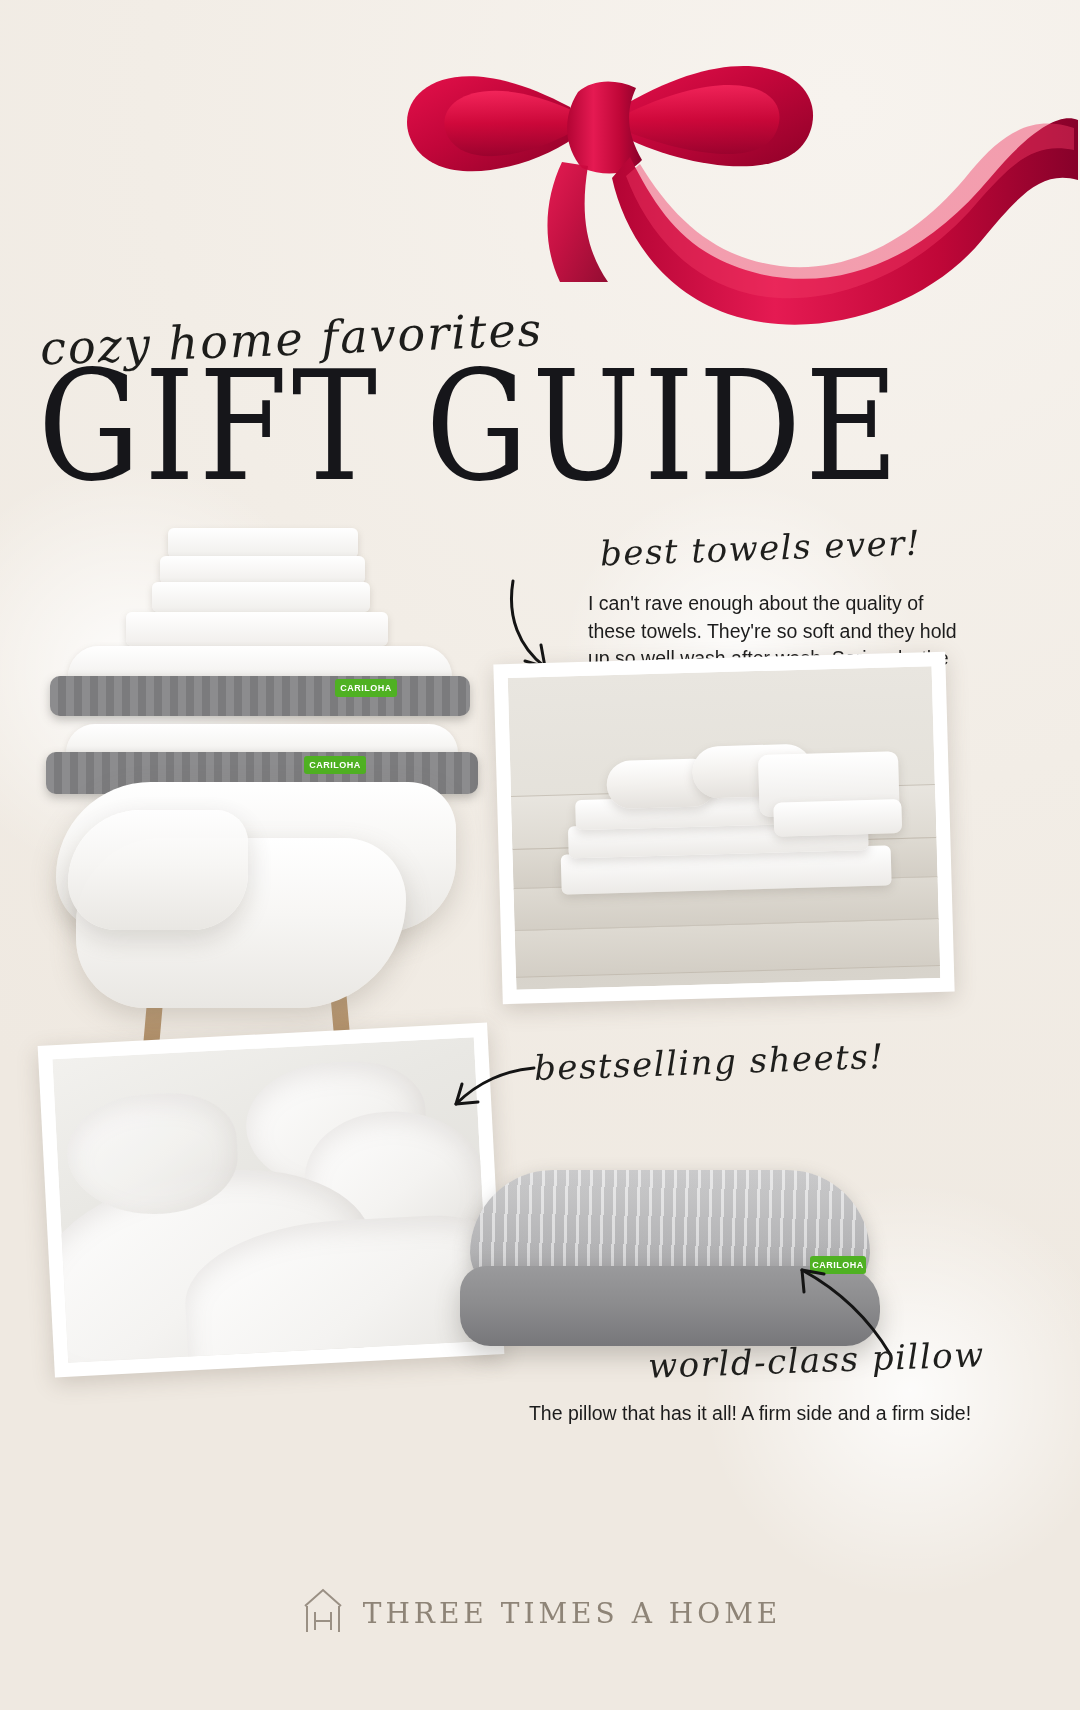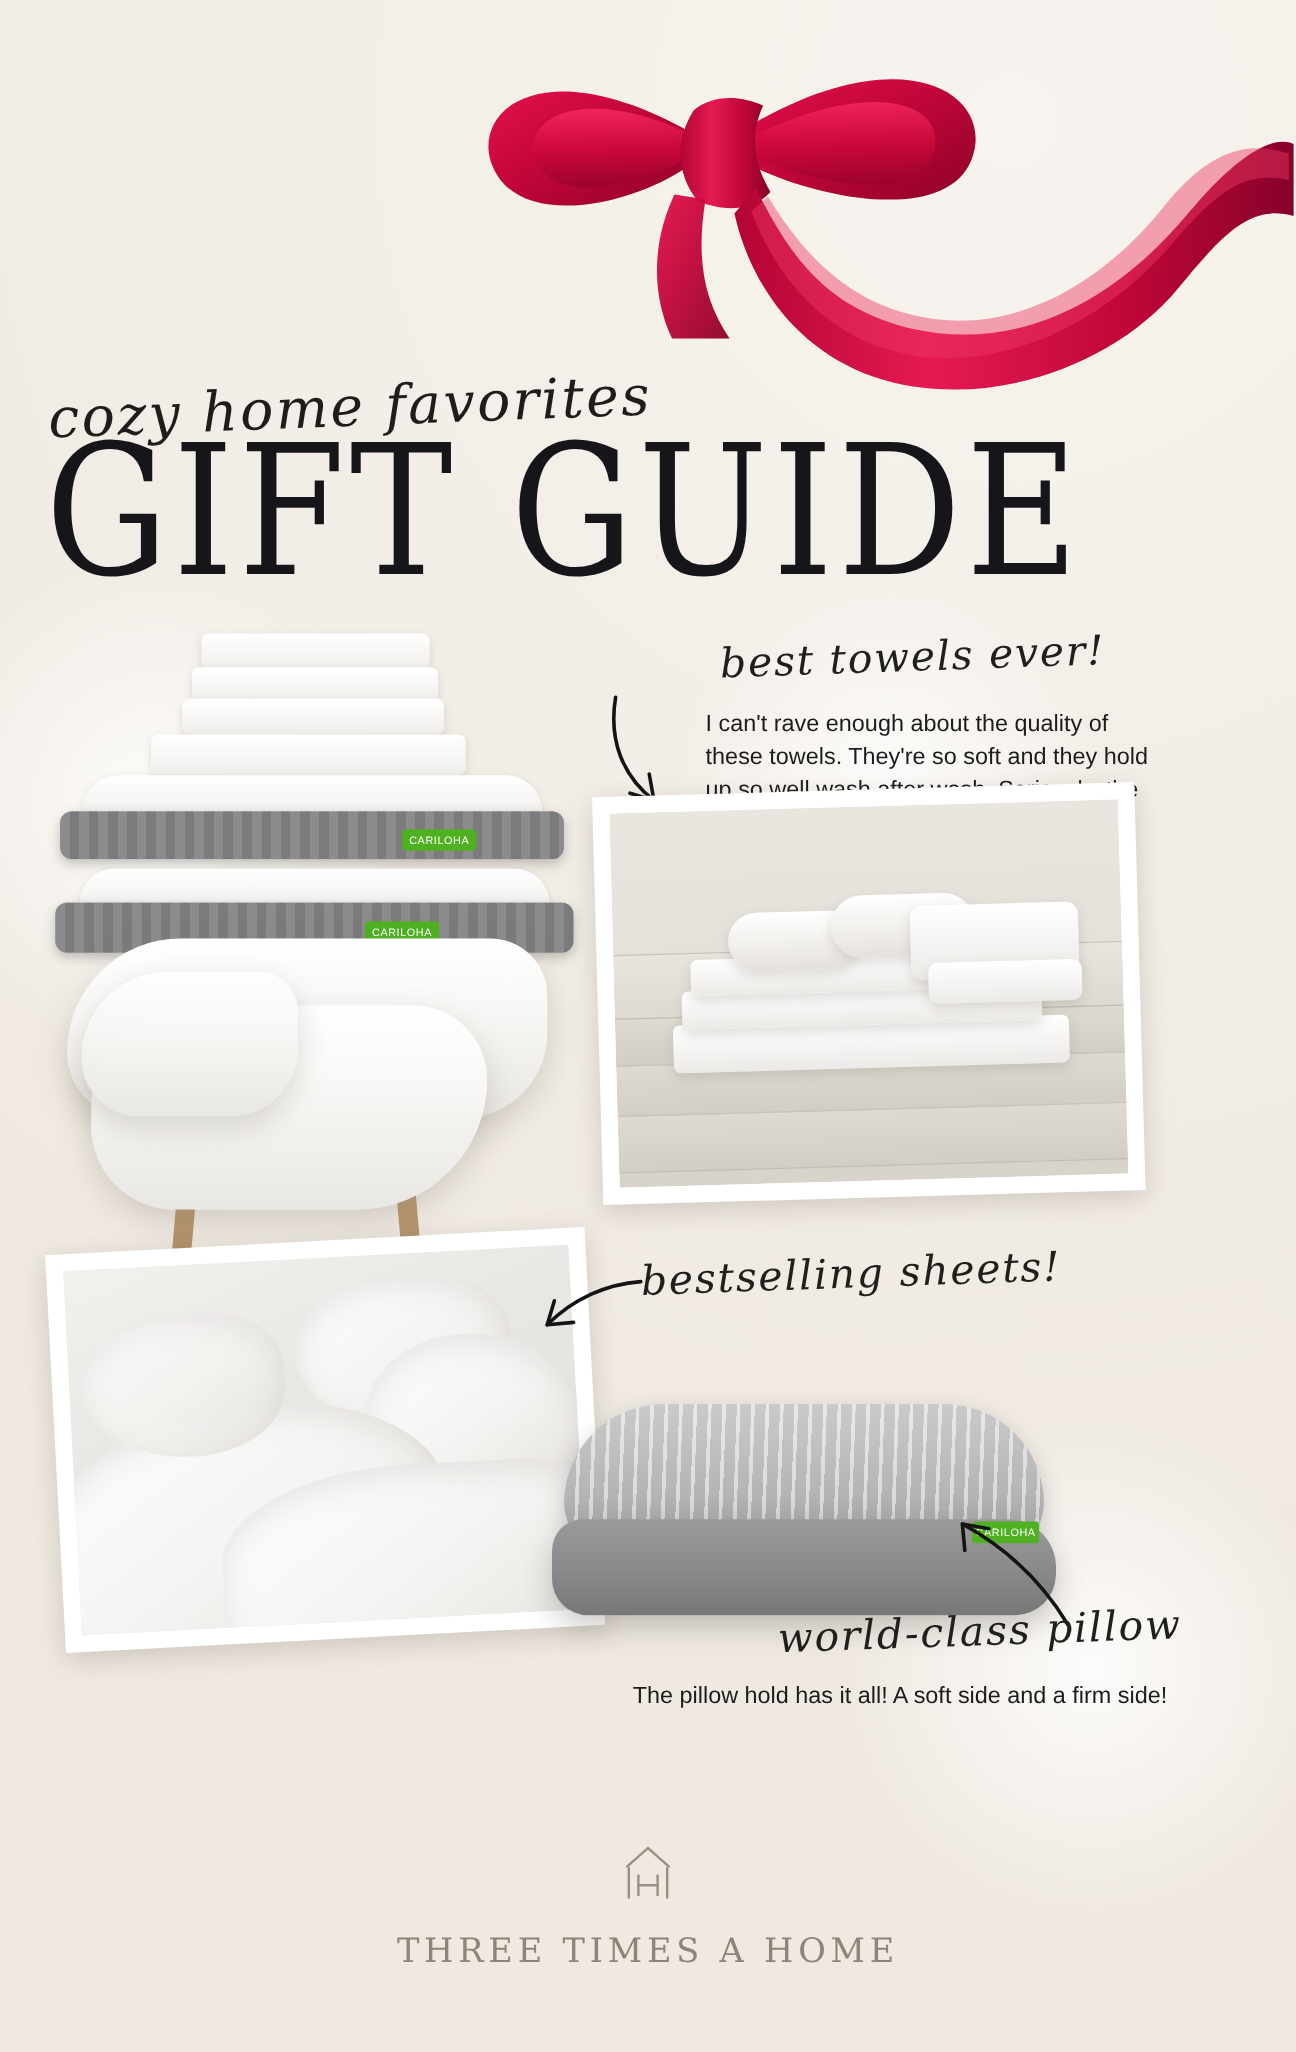--- a/index.html
+++ b/index.html
@@ -166,22 +166,21 @@
   .tag {
     position: absolute;
     background: #4fb122;
     border-radius: 3px;
     color: #fff;
     font-size: 9px;
     letter-spacing: 0.5px;
     font-family: "Liberation Sans", sans-serif;
     text-align: center;
     line-height: 18px;
-    font-weight: 400;
-    margin-top: 12px;
+    font-weight: 700;
   }
   .comforter {
     position: absolute;
     border-radius: 120px 60px 90px 70px;
     background: linear-gradient(180deg,#ffffff 0%, #f7f6f4 45%, #e9e7e3 100%);
     box-shadow: 0 10px 26px rgba(120,110,100,0.25);
   }
   .leg {
     position: absolute;
     background: linear-gradient(180deg,#c6a57d,#b08f69);
@@ -221,21 +220,20 @@
   
   .footer {
     position: absolute;
     left: 0;
     right: 0;
     bottom: 68px;
     display: flex;
     align-items: center;
     justify-content: center;
     gap: 16px;
-    flex-direction: column;
   }
   .footer-name {
     font-family: "DejaVu Serif", serif;
     font-size: 28px;
     letter-spacing: 4px;
     color: #8e8477;
   }
 </style>
 </head>
 <body>
@@ -371,21 +369,21 @@
   </div>
 
   <div class="arrow" style="left:776px; top:1258px; width:120px; height:110px;">
     <svg width="120" height="110" viewBox="0 0 120 110" xmlns="http://www.w3.org/2000/svg">
       <path d="M114 96 C 96 66, 70 36, 26 12" stroke="#141414" stroke-width="3" fill="none" stroke-linecap="round"></path>
       <path d="M26 12 L 48 16 M26 12 L 28 34" stroke="#141414" stroke-width="3" fill="none" stroke-linecap="round"></path>
     </svg>
   </div>
 
   <div class="script" style="left:648px; top:1340px; transform:rotate(-2deg);">world-class pillow</div>
-  <div class="body-text" style="left:520px; top:1400px; width:460px; text-align:center;">The pillow hold has it all! A soft side and a firm side!</div>
+  <div class="body-text" style="left:520px; top:1400px; width:460px; text-align:center;">The pillow that has it all! A firm side and a firm side!</div>
 
   <div class="footer">
     <span>
       <svg width="48" height="54" viewBox="0 0 48 54" xmlns="http://www.w3.org/2000/svg">
         <path d="M6 22 L24 6 L42 22" stroke="#9a9084" stroke-width="2" fill="none"></path>
         <path d="M8 22 L8 48 M40 22 L40 48" stroke="#9a9084" stroke-width="2" fill="none"></path>
         <path d="M16 28 L16 46 M32 28 L32 46 M16 37 L32 37" stroke="#9a9084" stroke-width="2" fill="none"></path>
       </svg>
     </span>
     <span class="footer-name">THREE TIMES A HOME</span>

